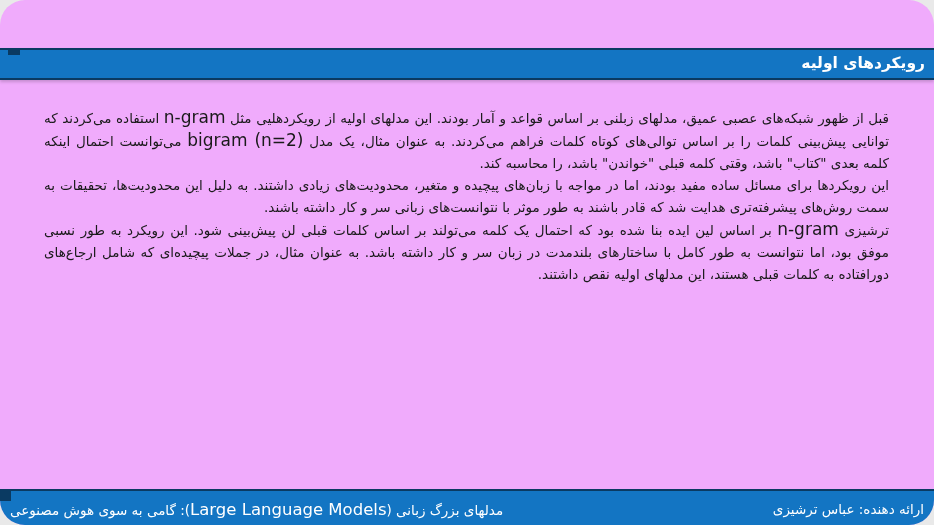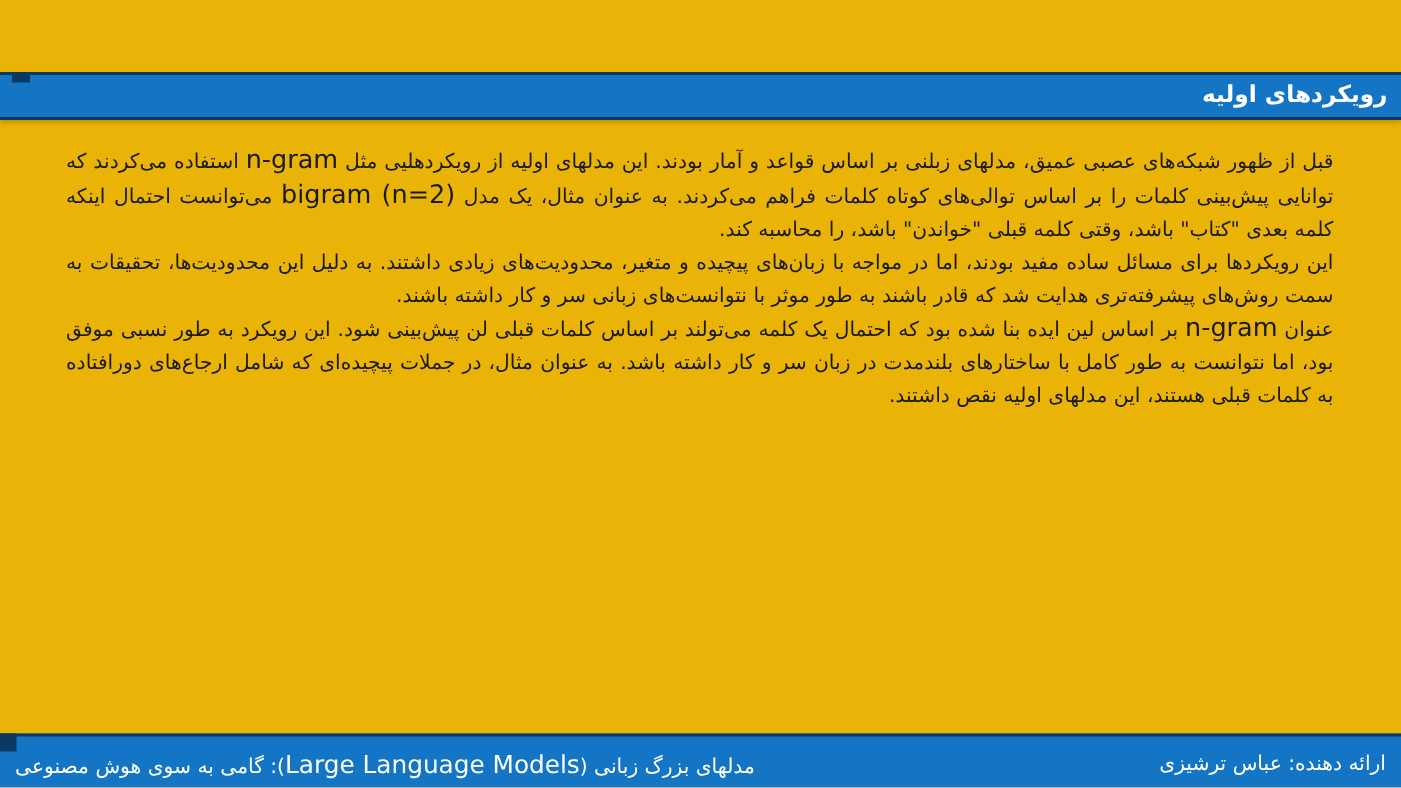--- a/index.html
+++ b/index.html
@@ -1,22 +1,23 @@
 <!DOCTYPE html>
 <html lang="fa" style="--bar-blue: #1375C3; --bar-dark: #0A3A62; --body-text: #1A1A1A;"><head>
 <meta charset="utf-8">
 <style>
   html,body{margin:0;padding:0;background:#e9e9e9;}
   .slide{
     position:relative;
     width:934px;height:525px;
-    background:#eab308;
+    background:#f0abfc;
     overflow:hidden;
     font-family:"DejaVu Sans","Liberation Sans",sans-serif;
     margin:0 auto;
+    border-radius:25px;
   }
   
   .title-bar{
     position:absolute;top:48px;left:0;right:0;height:32px;
     background:var(--bar-blue,#1375C3);
     border-top:2px solid var(--bar-dark,#0A3A62);
     border-bottom:2px solid var(--bar-dark,#0A3A62);
     box-sizing:border-box;
     display:flex;align-items:center;justify-content:flex-end;
     padding:0 9px;
@@ -25,21 +26,21 @@
   .title-bar .accent{
     position:absolute;left:8px;top:-2px;width:12px;height:7px;
     background:var(--bar-dark,#0A3A62);
   }
   .slide-title{
     color:#fff;font-size:15.5px;font-weight:bold;
     direction:rtl;line-height:1;
   }
   
   .body-text{
-    position:absolute;top:96px;left:44px;right:45px;
+    position:absolute;top:106px;left:44px;right:45px;
     direction:rtl;
     text-align:justify;
     color:var(--body-text,#1A1A1A);
     font-size:13.5px;line-height:22px;
   }
   .body-text p{margin:0;padding:0;}
   .latin{
     font-family:"DejaVu Sans","Liberation Sans",sans-serif;
     font-size:17px;line-height:inherit;
     direction:ltr;unicode-bidi:embed;
@@ -69,21 +70,21 @@
 <div class="slide">
 
   <div class="title-bar">
     <span class="accent"></span>
     <span class="slide-title">رویکردهای اولیه</span>
   </div>
 
   <div class="body-text">
     <p><span>قبل از ظهور شبکه‌های عصبی عمیق، مدلهای زبلنی بر اساس قواعد و آمار بودند. این مدلهای اولیه از رویکردهلیی مثل </span><span class="latin" dir="ltr">n-gram</span><span> استفاده می‌کردند که توانایی پیش‌بینی کلمات را بر اساس توالی‌های کوتاه کلمات فراهم می‌کردند. به عنوان مثال، یک مدل </span><span class="latin" dir="ltr">bigram (n=2)</span><span> می‌توانست احتمال اینکه کلمه بعدی "کتاب" باشد، وقتی کلمه قبلی "خواندن" باشد، را محاسبه کند.</span></p>
     <p><span>این رویکردها برای مسائل ساده مفید بودند، اما در مواجه با زبان‌های پیچیده و متغیر، محدودیت‌های زیادی داشتند. به دلیل این محدودیت‌ها، تحقیقات به سمت روش‌های پیشرفته‌تری هدایت شد که قادر باشند به طور موثر با نتوانست‌های زبانی سر و کار داشته باشند.</span></p>
-    <p><span>عنوان </span><span class="latin" dir="ltr">n-gram</span><span> بر اساس لین ایده بنا شده بود که احتمال یک کلمه می‌تولند بر اساس کلمات قبلی لن پیش‌بینی شود. این رویکرد به طور نسبی موفق بود، اما نتوانست به طور کامل با ساختارهای بلندمدت در زبان سر و کار داشته باشد. به عنوان مثال، در جملات پیچیده‌ای که شامل ارجاع‌های دورافتاده به کلمات قبلی هستند، این مدلهای اولیه نقص داشتند.</span></p>
+    <p><span>ترشیزی </span><span class="latin" dir="ltr">n-gram</span><span> بر اساس لین ایده بنا شده بود که احتمال یک کلمه می‌تولند بر اساس کلمات قبلی لن پیش‌بینی شود. این رویکرد به طور نسبی موفق بود، اما نتوانست به طور کامل با ساختارهای بلندمدت در زبان سر و کار داشته باشد. به عنوان مثال، در جملات پیچیده‌ای که شامل ارجاع‌های دورافتاده به کلمات قبلی هستند، این مدلهای اولیه نقص داشتند.</span></p>
   </div>
 
   <div class="footer-bar">
     <span class="accent"></span>
     <span class="footer-left"><span>مدلهای بزرگ زبانی (</span><span class="latin" dir="ltr">Large Language Models</span><span>): گامی به سوی هوش مصنوعی</span></span>
     <span class="footer-right">ارائه دهنده: عباس ترشیزی</span>
   </div>
 
 </div>
 

